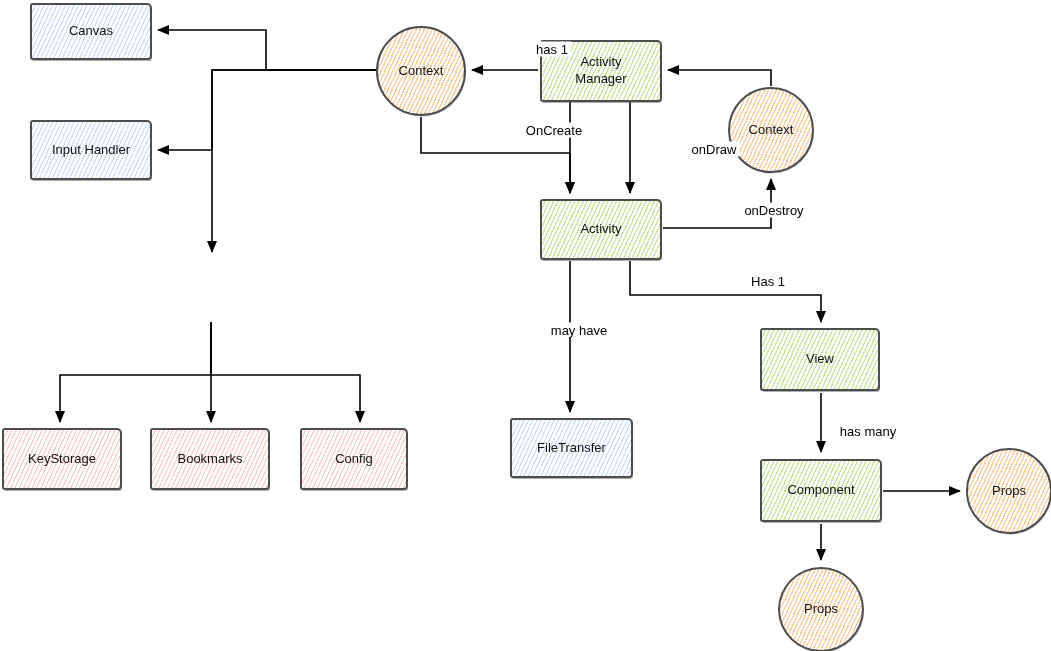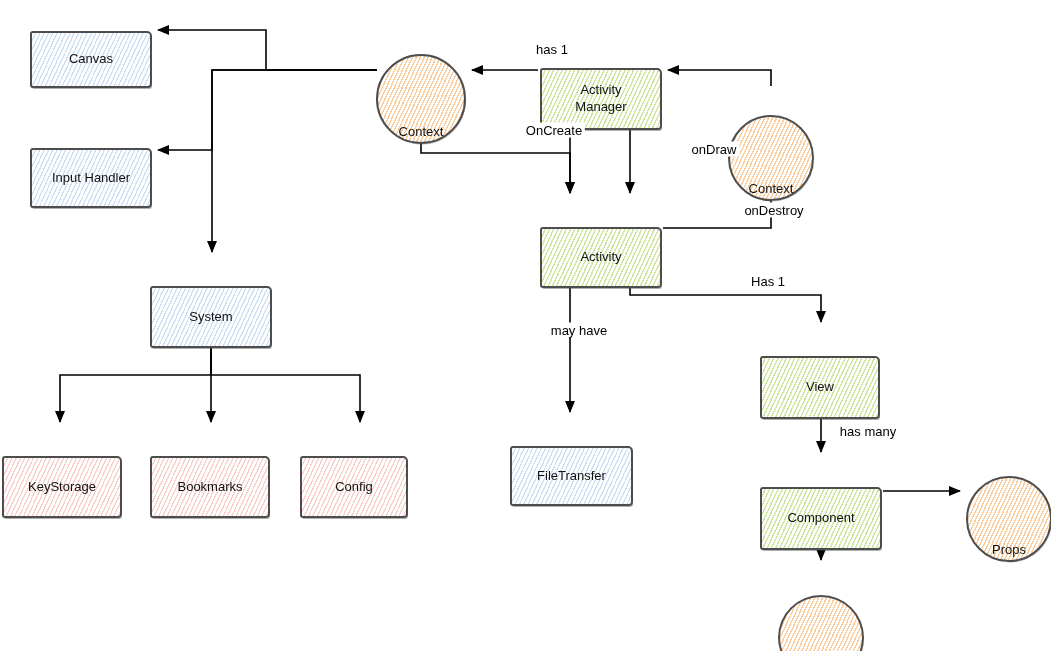--- a/index.html
+++ b/index.html
@@ -8,23 +8,22 @@
     font-family:"Liberation Sans",sans-serif;background:#ffffff;
   }
   svg.edge-layer{position:absolute;left:0;top:0;width:1051px;height:651px;}
   .node{
     position:absolute;box-sizing:border-box;
     border:2px solid #4d4d4d;
     display:flex;align-items:center;justify-content:center;text-align:center;
     font-size:13px;color:#111;line-height:1.3;
     border-radius:3px 5px 4px 3px;
     box-shadow:1px 2px 0 -1px rgba(77,77,77,0.45);
-    margin-top:28px;
   }
-  .node.ellipse{border-radius:50%;box-shadow:1px 1.5px 0 -1px rgba(77,77,77,0.45);align-items:flex-end;}
+  .node.ellipse{border-radius:50%;box-shadow:1px 1.5px 0 -1px rgba(77,77,77,0.45);}
   .node-label{display:inline-block;padding:1px 2px;}
   .node-label.narrow{max-width:80px;}
   
   .f-blue  {background:repeating-linear-gradient(115deg,#ffffff 0px,#ffffff 2.6px,#cfe0f5 2.6px,#cfe0f5 3.9px);}
   .f-green {background:repeating-linear-gradient(115deg,#ffffff 0px,#ffffff 2.4px,#cfe5a2 2.4px,#cfe5a2 3.8px);}
   .f-pink  {background:repeating-linear-gradient(115deg,#ffffff 0px,#ffffff 2.6px,#f7cfcb 2.6px,#f7cfcb 3.9px);}
   .f-orange{background:repeating-linear-gradient(115deg,#ffffff 0px,#ffffff 2.2px,#f9cfa0 2.2px,#f9cfa0 3.6px);}
   .elabel{
     position:absolute;transform:translate(-50%,-50%);
     background:#ffffff;padding:0 3px;font-size:13px;color:#000;white-space:nowrap;margin-left:48px;
@@ -61,23 +60,20 @@
       <polyline points="821,524 821,560" marker-end="url(#arr)"></polyline>
     </g>
   </svg>
 
   <div class="node f-blue" style="left:30px;top:3px;width:122px;height:57px">
       <span class="node-label">Canvas</span>
     </div>
   <div class="node f-blue" style="left:30px;top:120px;width:122px;height:60px">
       <span class="node-label narrow">Input Handler</span>
     </div>
-  <div class="node f-blue" style="left:150px;top:258px;width:122px;height:62px">
-      <span class="node-label">System</span>
-    </div>
   <div class="node f-pink" style="left:2px;top:428px;width:120px;height:62px">
       <span class="node-label">KeyStorage</span>
     </div>
   <div class="node f-pink" style="left:150px;top:428px;width:120px;height:62px">
       <span class="node-label">Bookmarks</span>
     </div>
   <div class="node f-pink" style="left:300px;top:428px;width:108px;height:62px">
       <span class="node-label">Config</span>
     </div>
   <div class="node f-orange ellipse" style="left:376px;top:26px;width:90px;height:90px">

